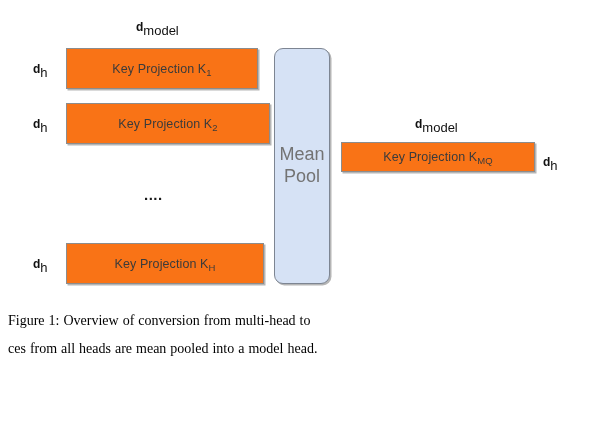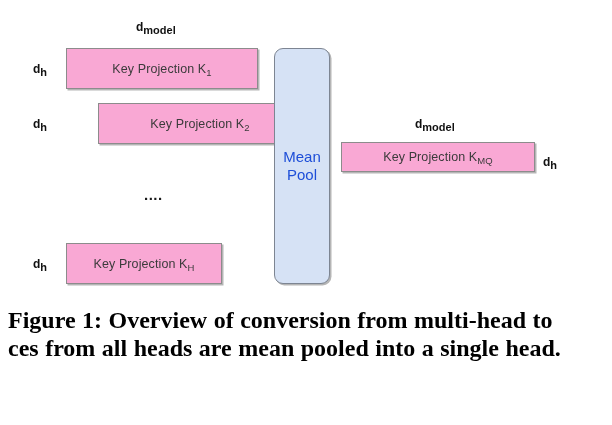--- a/index.html
+++ b/index.html
@@ -23,21 +23,21 @@
     left: 0;
     top: 0;
     width: 612px;
     height: 300px;
   }
 
   
   .proj-box {
     position: absolute;
     box-sizing: border-box;
-    background: #f9a8d4;
+    background: #f97316;
     border: 1px solid #8c8c8c;
     box-shadow: 1.5px 1.5px 0 rgba(90,90,90,0.45);
     display: flex;
     align-items: center;
     justify-content: center;
   }
   .proj-label {
     font-size: 12.5px;
     color: #3b3b3b;
     letter-spacing: 0.1px;
@@ -56,37 +56,37 @@
     background: #d6e2f5;
     border: 1px solid #7d8592;
     border-radius: 9px;
     box-shadow: 1.5px 1.5px 0 rgba(90,90,90,0.45);
     display: flex;
     flex-direction: column;
     align-items: center;
     justify-content: center;
   }
   #mean-pool-box .mp-line {
-    font-size: 15px;
-    color: #1d4ed8;
+    font-size: 18px;
+    color: #737373;
     line-height: 1.22;
     white-space: nowrap;
   }
 
   
   .dim-label {
     position: absolute;
     font-size: 12px;
     font-weight: bold;
     color: #111111;
     white-space: nowrap;
   }
   .dim-label sub {
-    font-size: 11px;
-    font-weight: bold;
+    font-size: 13px;
+    font-weight: normal;
     vertical-align: -0.3em;
     line-height: 0;
   }
 
   
   #ellipsis-dots {
     position: absolute;
     font-size: 15px;
     font-weight: bold;
     color: #1a1a1a;
@@ -94,27 +94,26 @@
     white-space: nowrap;
   }
 
   
   #figure-caption {
     position: absolute;
     left: 8px;
     top: 307px;
     width: 596px;
     font-family: "Liberation Serif", serif;
-    font-size: 24px;
+    font-size: 14px;
     line-height: 27.5px;
     color: #000000;
     text-align: justify;
     text-justify: inter-word;
     word-spacing: 0.5px;
-    font-weight: bold;
   }
   #figure-caption .cap-line {
     display: block;
     white-space: nowrap;
   }
   #figure-caption .cap-line.stretch {
     display: flex;
     justify-content: space-between;
   }
 </style>
@@ -130,30 +129,30 @@
   <div class="dim-label" style="left:33px; top:62px;">
     <span>d</span><sub>h</sub>
   </div>
   <div class="proj-box" style="left:66px; top:48px; width:192px; height:41px;">
     <span class="proj-label"><span>Key Projection K</span><sub>1</sub></span>
   </div>
 
   <div class="dim-label" style="left:33px; top:117px;">
     <span>d</span><sub>h</sub>
   </div>
-  <div class="proj-box" style="left:66px; top:103px; width:204px; height:41px;margin-left:32px;">
+  <div class="proj-box" style="left:66px; top:103px; width:204px; height:41px;">
     <span class="proj-label"><span>Key Projection K</span><sub>2</sub></span>
   </div>
 
   <div id="ellipsis-dots" style="left:144px; top:186px;">....</div>
 
   <div class="dim-label" style="left:33px; top:257px;">
     <span>d</span><sub>h</sub>
   </div>
-  <div class="proj-box" style="left:66px; top:243px; width:156px; height:41px;">
+  <div class="proj-box" style="left:66px; top:243px; width:198px; height:41px;">
     <span class="proj-label"><span>Key Projection K</span><sub>H</sub></span>
   </div>
 
   <div id="mean-pool-box" style="left:274px; top:48px; width:56px; height:236px;">
     <span class="mp-line">Mean</span>
     <span class="mp-line">Pool</span>
   </div>
 
   <div class="dim-label" style="left:415px; top:117px;">
     <span>d</span><sub>model</sub>
@@ -164,14 +163,14 @@
   </div>
 
   <div class="dim-label" style="left:543px; top:155px;">
     <span>d</span><sub>h</sub>
   </div>
 
 </div>
 
 <div id="figure-caption">
   <span class="cap-line stretch">Figure 1:  Overview of conversion from multi-head to</span>
-  <span class="cap-line">ces from all heads are mean pooled into a single head.</span>
+  <span class="cap-line">ces from all heads are mean pooled into a model head.</span>
 </div>
 
 </body></html>

